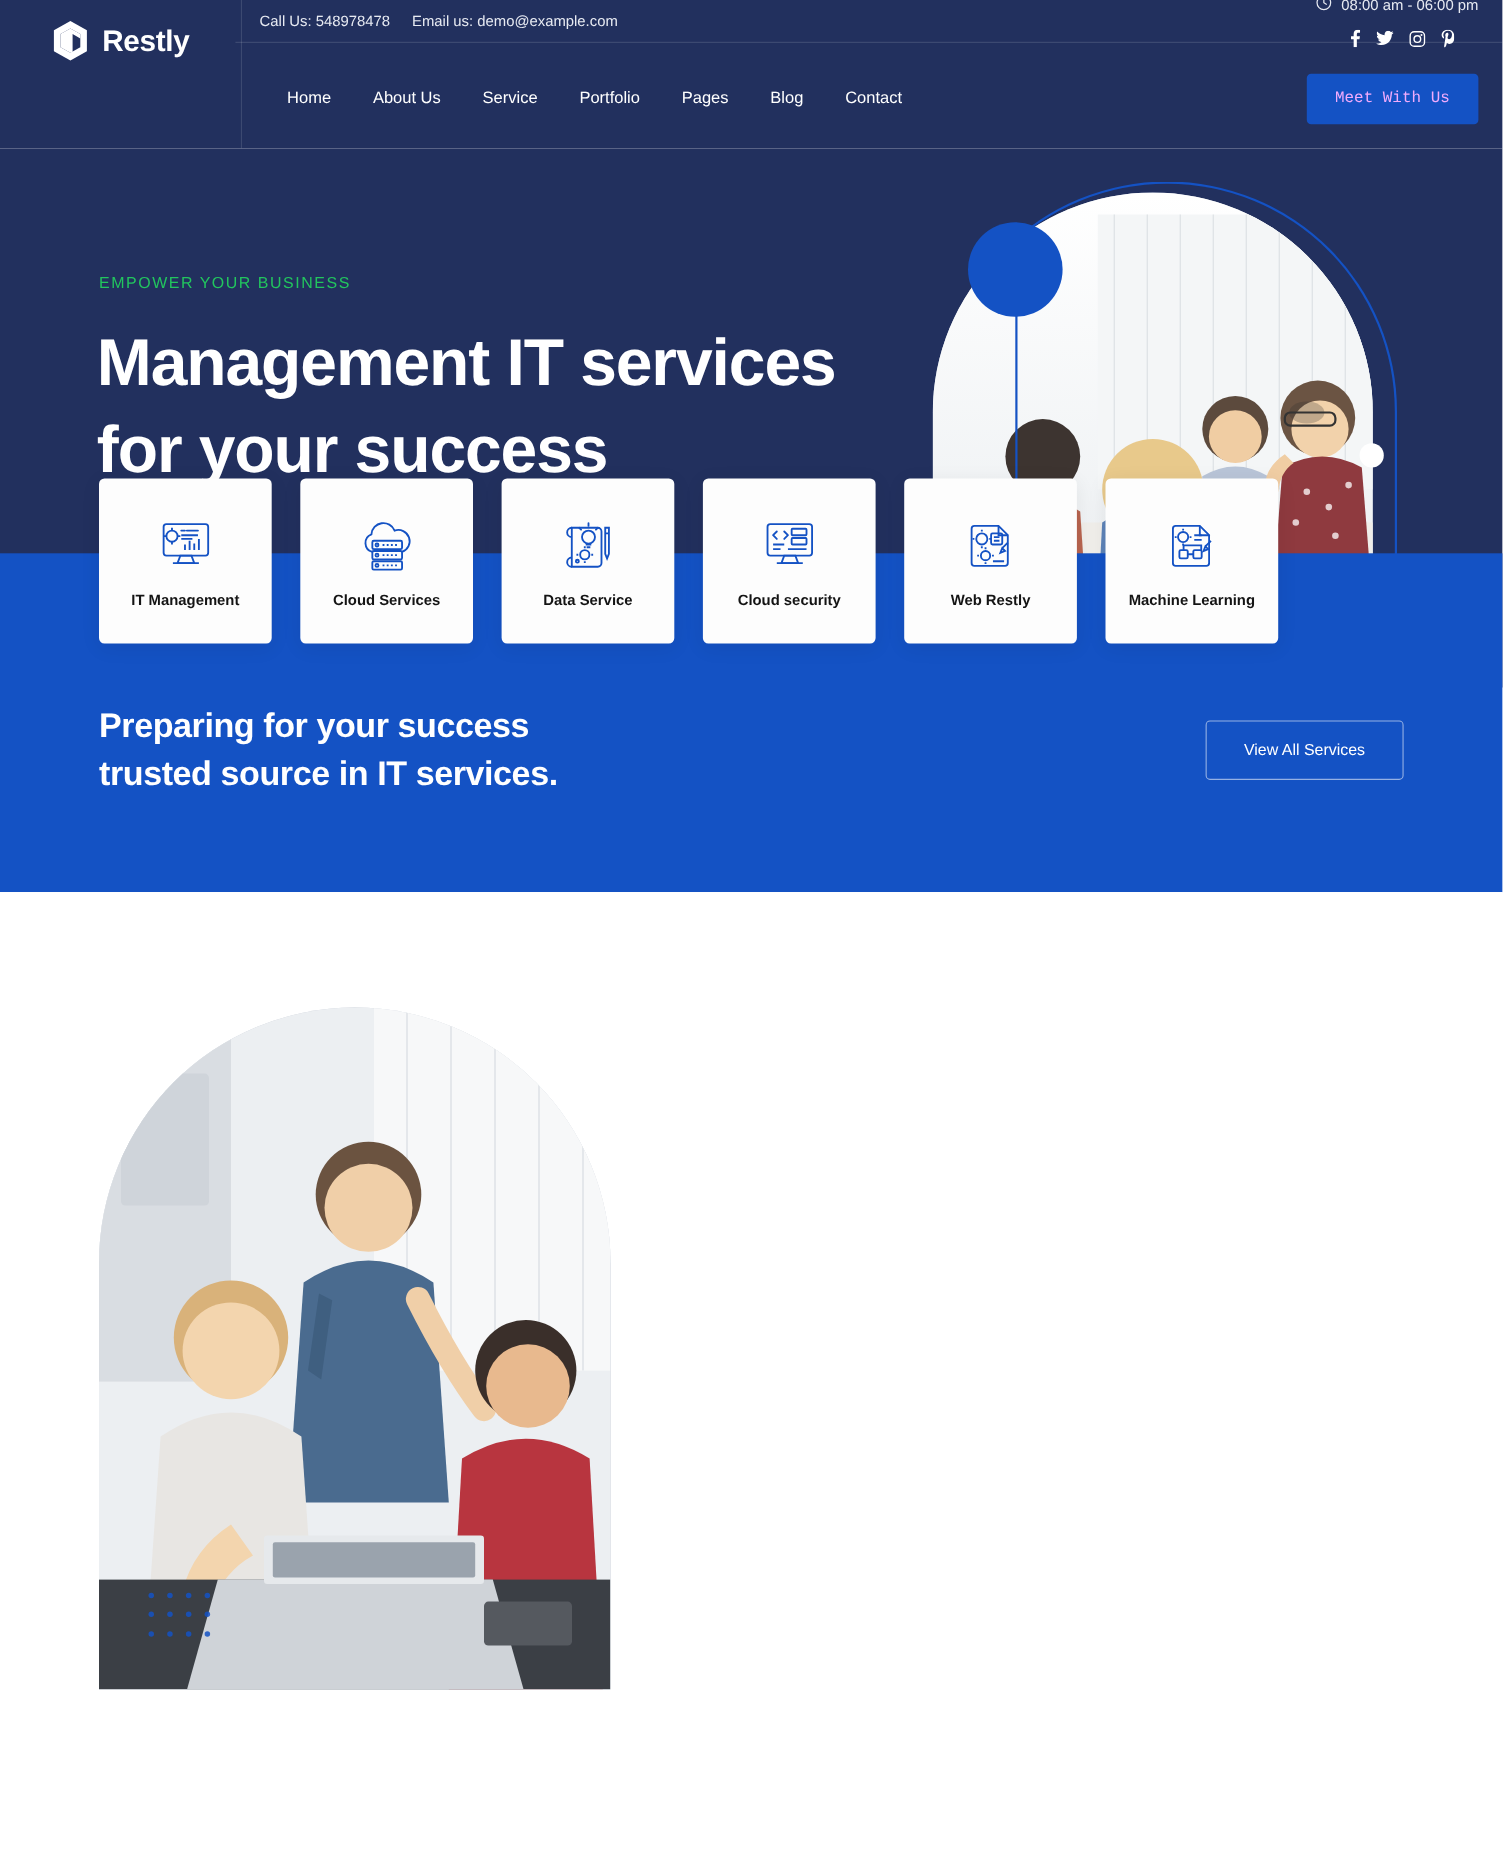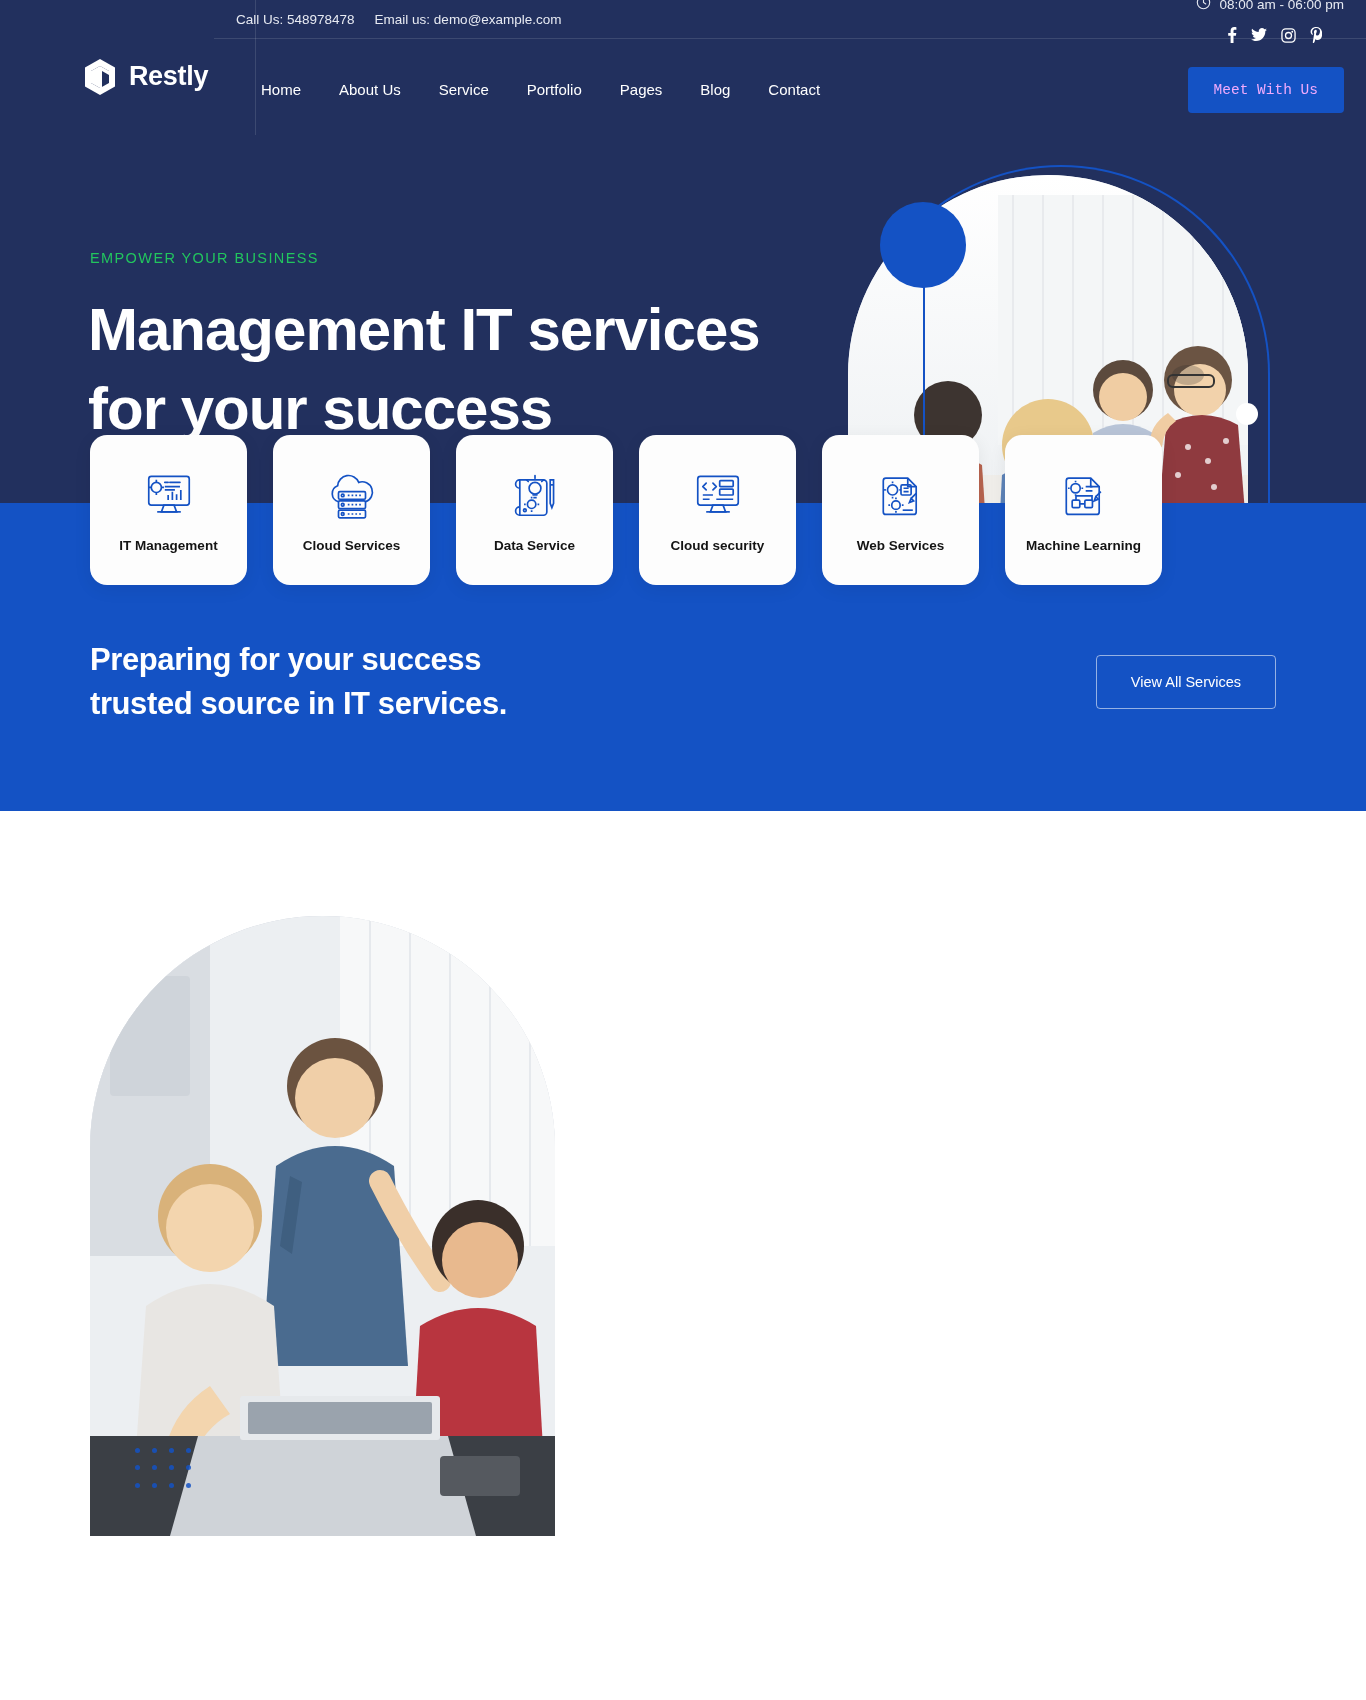--- a/index.html
+++ b/index.html
@@ -10,23 +10,22 @@
     color:#222;
     -webkit-font-smoothing:antialiased;
     overflow-x:hidden;
   }
   .page { width:1366px; position:relative; }
 
   
   .header { position:relative; background:#22305e; height:135px; }
   .header .logo-box {
     position:absolute; left:0; top:0; width:220px; height:135px;
-    display:flex; align-items:center; justify-content:center;
+    display:flex; align-items:flex-start; justify-content:center;
     border-right:1px solid rgba(255,255,255,.12);
-    margin-left:36px;
   }
   .logo { display:flex; align-items:center; gap:12px; padding-top:18px; }
   .logo-mark { width:34px; height:38px; position:relative; }
   .logo-text { color:#fff; font-size:27px; font-weight:700; letter-spacing:-.3px; }
 
   .topbar {
     position:absolute; left:214px; right:0; top:0; height:39px;
     display:flex; align-items:center; justify-content:space-between;
     padding:0 22px 0 22px;
     border-bottom:1px solid rgba(255,255,255,.12);
@@ -92,21 +91,21 @@
   .thin-line {
     position:absolute; left:75px; top:110px; width:2px; height:315px; background:#1452c4;
   }
 
   
   .cards-band { position:relative; background:#1452c4; height:308px; margin-top:-122px; }
   .cards {
     position:absolute; left:90px; top:-68px; display:flex; gap:26px; z-index:5;
   }
   .card {
-    width:157px; height:150px; background:#fdfdfd; border-radius:17px;
+    width:157px; height:150px; background:#fdfdfd; border-radius:5px;
     display:flex; flex-direction:column; align-items:center; justify-content:center;
     gap:16px; box-shadow:0 4px 18px rgba(0,0,0,.07);
   }
   .card svg { display:block; }
   .card-label { font-size:13.5px; font-weight:700; color:#141414; white-space:nowrap; }
 
   .cta-row {
     position:absolute; left:90px; right:90px; top:135px;
     display:flex; align-items:center; justify-content:space-between;
   }
@@ -354,21 +353,21 @@
             <circle cx="22" cy="26" r="6"></circle>
               <path d="M22 18 v-2 M22 34 v2 M14 26 h-2 M30 26 h2"></path>
             <rect x="32" y="20" width="12" height="12" rx="1.5"></rect>
               <path d="M35 24 h6 M35 28 h6"></path>
             <circle cx="26" cy="44" r="5"></circle>
               <path d="M26 37 v-2 M26 51 v2 M19 44 h-2 M33 44 h2"></path>
             <path d="M44 36 l6 -6 M44 36 l-2 5 l5 -2 z"></path>
             <path d="M34 50 h12"></path>
           </svg>
         </span>
-        <span class="card-label">Web Services</span>
+        <span class="card-label">Web Restly</span>
       </div>
 
       <div class="card">
         <span>
           <svg width="54" height="54" viewBox="0 0 64 64" fill="none" stroke="#1452c4" stroke-width="2">
             <path d="M14 12 h26 l10 10 v30 a3 3 0 0 1 -3 3 h-33 a3 3 0 0 1 -3 -3 v-37 a3 3 0 0 1 3 -3 z"></path>
             <path d="M40 12 v10 h10"></path>
             <circle cx="22" cy="24" r="5.5"></circle>
               <path d="M22 17 v-2 M22 31 v2 M15 24 h-2 M29 24 h2"></path>
             <rect x="18" y="38" width="9" height="9" rx="1.5"></rect>

